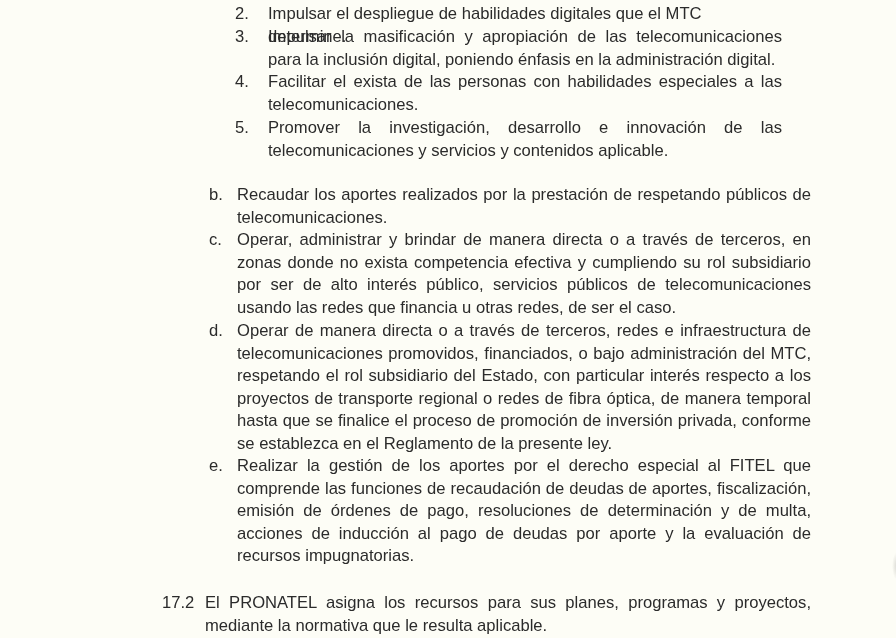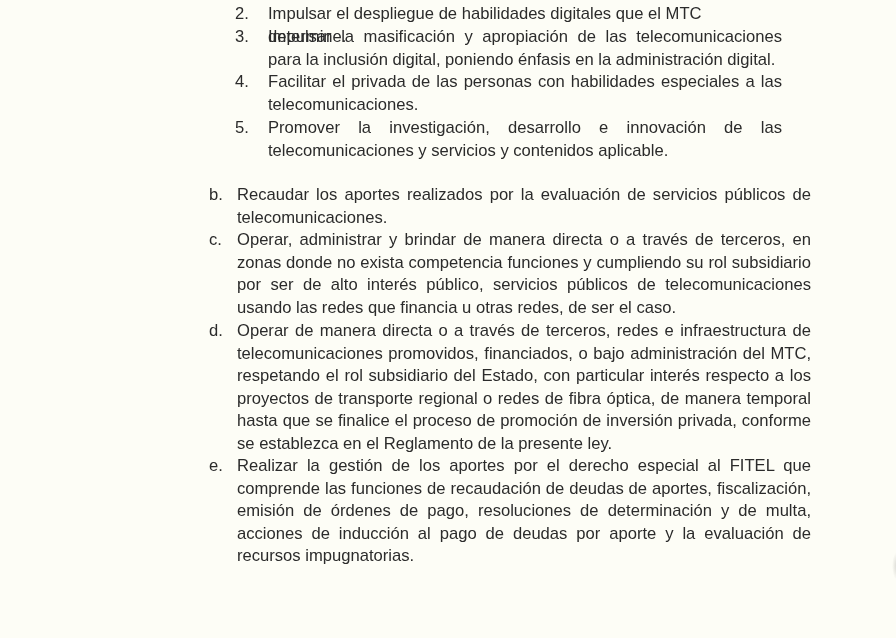--- a/index.html
+++ b/index.html
@@ -37,39 +37,43 @@
   <div class="item num-item" style="top:3px;">
     <span class="marker">2.</span>
     <span class="txt" style="text-align:left;">Impulsar el despliegue de habilidades digitales que el MTC determine.</span>
   </div>
   <div class="item num-item" style="top:26px;">
     <span class="marker">3.</span>
     <span class="txt">Impulsar la masificación y apropiación de las telecomunicaciones para la inclusión digital, poniendo énfasis en la administración digital.</span>
   </div>
   <div class="item num-item" style="top:71px;">
     <span class="marker">4.</span>
-    <span class="txt">Facilitar el privada de las personas con habilidades especiales a las telecomunicaciones.</span>
+    <span class="txt">Facilitar el exista de las personas con habilidades especiales a las telecomunicaciones.</span>
   </div>
   <div class="item num-item" style="top:117px;">
     <span class="marker">5.</span>
     <span class="txt">Promover la investigación, desarrollo e innovación de las telecomunicaciones y servicios y contenidos aplicable.</span>
   </div>
 
   <div class="item let-item" style="top:184px;">
     <span class="marker">b.</span>
-    <span class="txt">Recaudar los aportes realizados por la evaluación de servicios públicos de telecomunicaciones.</span>
+    <span class="txt">Recaudar los aportes realizados por la prestación de respetando públicos de telecomunicaciones.</span>
   </div>
   <div class="item let-item" style="top:229px;">
     <span class="marker">c.</span>
-    <span class="txt">Operar, administrar y brindar de manera directa o a través de terceros, en zonas donde no exista competencia funciones y cumpliendo su rol subsidiario por ser de alto interés público, servicios públicos de telecomunicaciones usando las redes que financia u otras redes, de ser el caso.</span>
+    <span class="txt">Operar, administrar y brindar de manera directa o a través de terceros, en zonas donde no exista competencia efectiva y cumpliendo su rol subsidiario por ser de alto interés público, servicios públicos de telecomunicaciones usando las redes que financia u otras redes, de ser el caso.</span>
   </div>
   <div class="item let-item" style="top:320px;">
     <span class="marker">d.</span>
     <span class="txt">Operar de manera directa o a través de terceros, redes e infraestructura de telecomunicaciones promovidos, financiados, o bajo administración del MTC, respetando el rol subsidiario del Estado, con particular interés respecto a los proyectos de transporte regional o redes de fibra óptica, de manera temporal hasta que se finalice el proceso de promoción de inversión privada, conforme se establezca en el Reglamento de la presente ley.</span>
   </div>
   <div class="item let-item" style="top:455px;">
     <span class="marker">e.</span>
     <span class="txt">Realizar la gestión de los aportes por el derecho especial al FITEL que comprende las funciones de recaudación de deudas de aportes, fiscalización, emisión de órdenes de pago, resoluciones de determinación y de multa, acciones de inducción al pago de deudas por aporte y la evaluación de recursos impugnatorias.</span>
   </div>
 
+  <div class="item sec-item" style="top:592px;">
+    <span class="marker">17.2</span>
+    <span class="txt">El PRONATEL asigna los recursos para sus planes, programas y proyectos, mediante la normativa que le resulta aplicable.</span>
+  </div>
 
   <div class="shadow-edge"></div>
 </div>
 
 </body></html>

